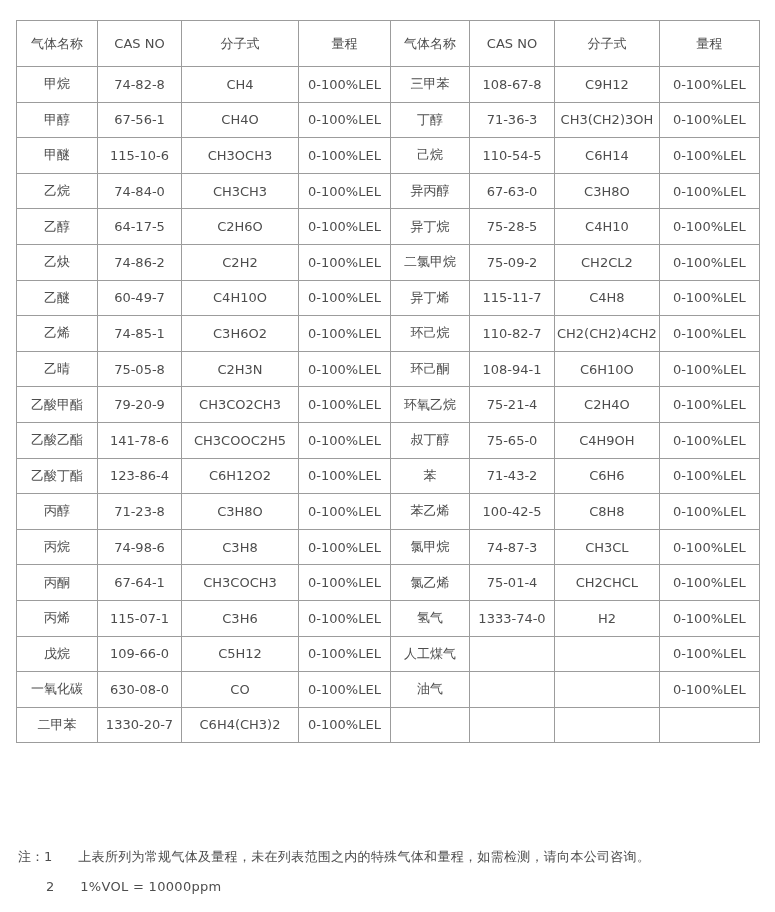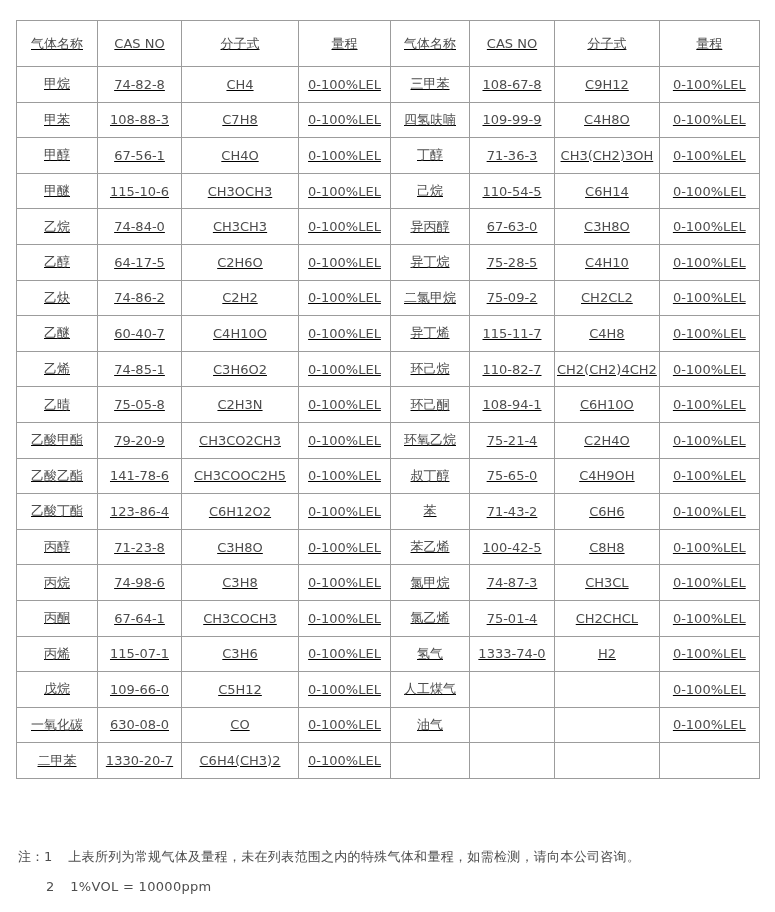--- a/index.html
+++ b/index.html
@@ -15,21 +15,20 @@
     background: #ffffff;
     overflow: hidden;
   }
   table.gas-table {
     position: absolute;
     left: 16px;
     top: 20px;
     border-collapse: collapse;
     table-layout: fixed;
     border: 1px solid #7f7f7f;
-    text-decoration: underline;
   }
   table.gas-table th,
   table.gas-table td {
     border: 1px solid #9c9c9c;
     text-align: center;
     vertical-align: middle;
     color: #4d4d4d;
     font-size: 13px;
     font-weight: normal;
     padding: 0 2px;
@@ -51,21 +50,21 @@
   }
   .note-line {
     display: flex;
     align-items: flex-start;
     margin-bottom: 13px;
   }
   .note-label {
     white-space: pre;
   }
   .note-text {
-    margin-left: 16px;
+    margin-left: 26px;
     letter-spacing: 0.3px;
   }
   .note-2 {
     padding-left: 28px;
   }
 </style>
 </head>
 <body>
 
 <div class="page">
@@ -98,30 +97,20 @@
           <td>甲烷</td>
           <td>74-82-8</td>
           <td>CH4</td>
           <td>0-100%LEL</td>
           <td>三甲苯</td>
           <td>108-67-8</td>
           <td>C9H12</td>
           <td>0-100%LEL</td>
         </tr>
         <tr>
-          <td>甲苯</td>
-          <td>108-88-3</td>
-          <td>C7H8</td>
-          <td>0-100%LEL</td>
-          <td>四氢呋喃</td>
-          <td>109-99-9</td>
-          <td>C4H8O</td>
-          <td>0-100%LEL</td>
-        </tr>
-        <tr>
           <td>甲醇</td>
           <td>67-56-1</td>
           <td>CH4O</td>
           <td>0-100%LEL</td>
           <td>丁醇</td>
           <td>71-36-3</td>
           <td>CH3(CH2)3OH</td>
           <td>0-100%LEL</td>
         </tr>
         <tr>
@@ -159,21 +148,21 @@
           <td>74-86-2</td>
           <td>C2H2</td>
           <td>0-100%LEL</td>
           <td>二氯甲烷</td>
           <td>75-09-2</td>
           <td>CH2CL2</td>
           <td>0-100%LEL</td>
         </tr>
         <tr>
           <td>乙醚</td>
-          <td>60-40-7</td>
+          <td>60-49-7</td>
           <td>C4H10O</td>
           <td>0-100%LEL</td>
           <td>异丁烯</td>
           <td>115-11-7</td>
           <td>C4H8</td>
           <td>0-100%LEL</td>
         </tr>
         <tr>
           <td>乙烯</td>
           <td>74-85-1</td>

